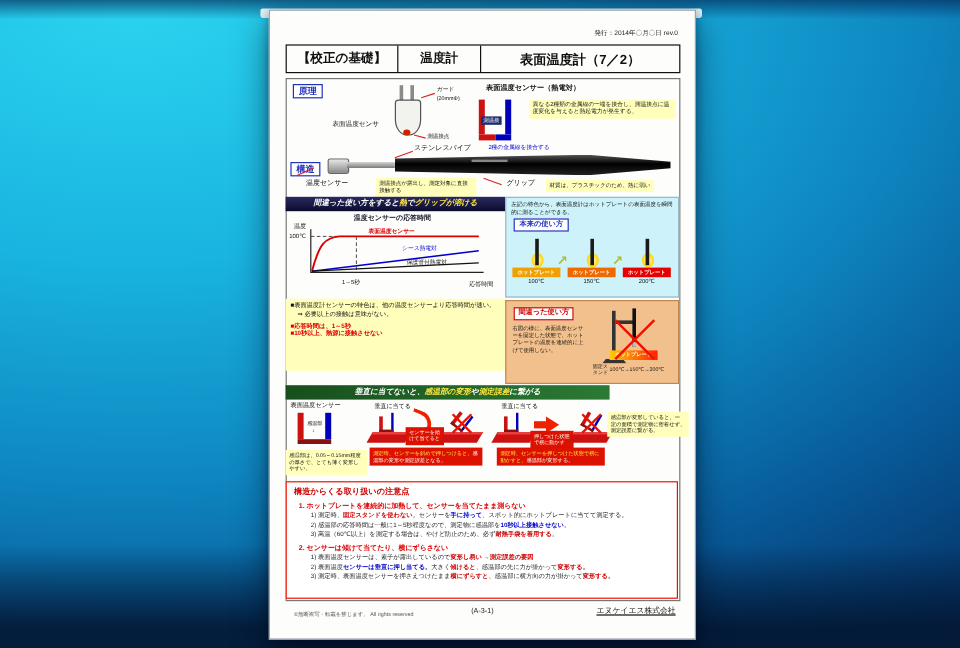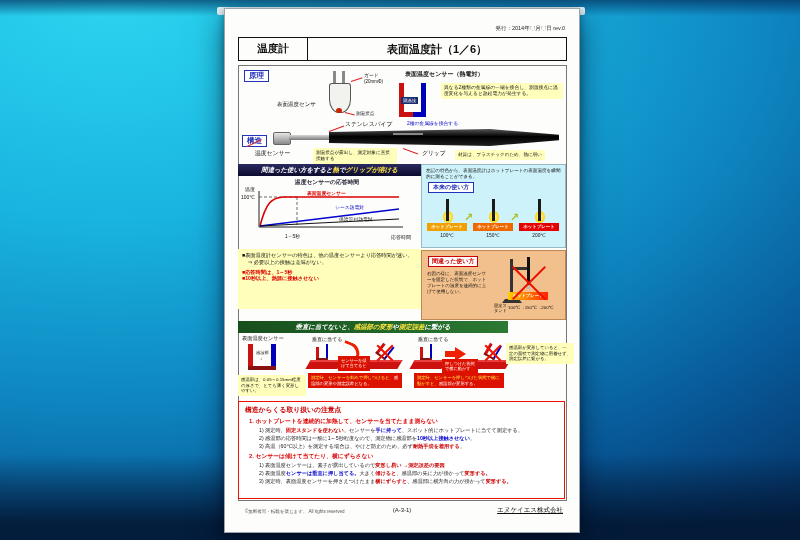--- a/index.html
+++ b/index.html
@@ -42,22 +42,23 @@
 </head>
 <body>
 
 <div class="desktop">
   <div class="page-flare"></div>
 
   <div class="page">
 
     <div class="t" style="right:14px;top:16px;font-size:5.5px;color:#222">発行：2014年〇月〇日  rev.0</div>
     <div class="titlebar">
+      <div class="cell" style="width:92px;border-right:1.6px solid #111;font-size:10.5px">【校正の基礎】</div>
       <div class="cell" style="width:68px;border-right:1.6px solid #111;font-size:10.5px">温度計</div>
-      <div class="cell" style="flex:1;font-size:11px">表面温度計（1／6）</div>
+      <div class="cell" style="flex:1;font-size:11px">表面温度計（7／2）</div>
     </div>
     <div class="frame"></div>
 
     <div class="lblb" style="left:19px;top:61px">原理</div>
     <div class="t" style="left:52px;top:92px;font-size:5.5px">表面温度センサ</div>
     <div class="abs" style="left:100px;top:62px;width:30px;height:46px">
       <div class="abs" style="left:8px;top:0;width:2.5px;height:16px;background:#8a8a8a"></div>
       <div class="abs" style="left:17px;top:0;width:2.5px;height:16px;background:#8a8a8a"></div>
       <div class="abs" style="left:4px;top:12px;width:20px;height:28px;border:1px solid #555;border-radius:3px 3px 45% 45%;background:#f2f2ef"></div>
       <div class="abs" style="left:11px;top:37px;width:6px;height:5px;border-radius:50%;background:#cc2200"></div>

